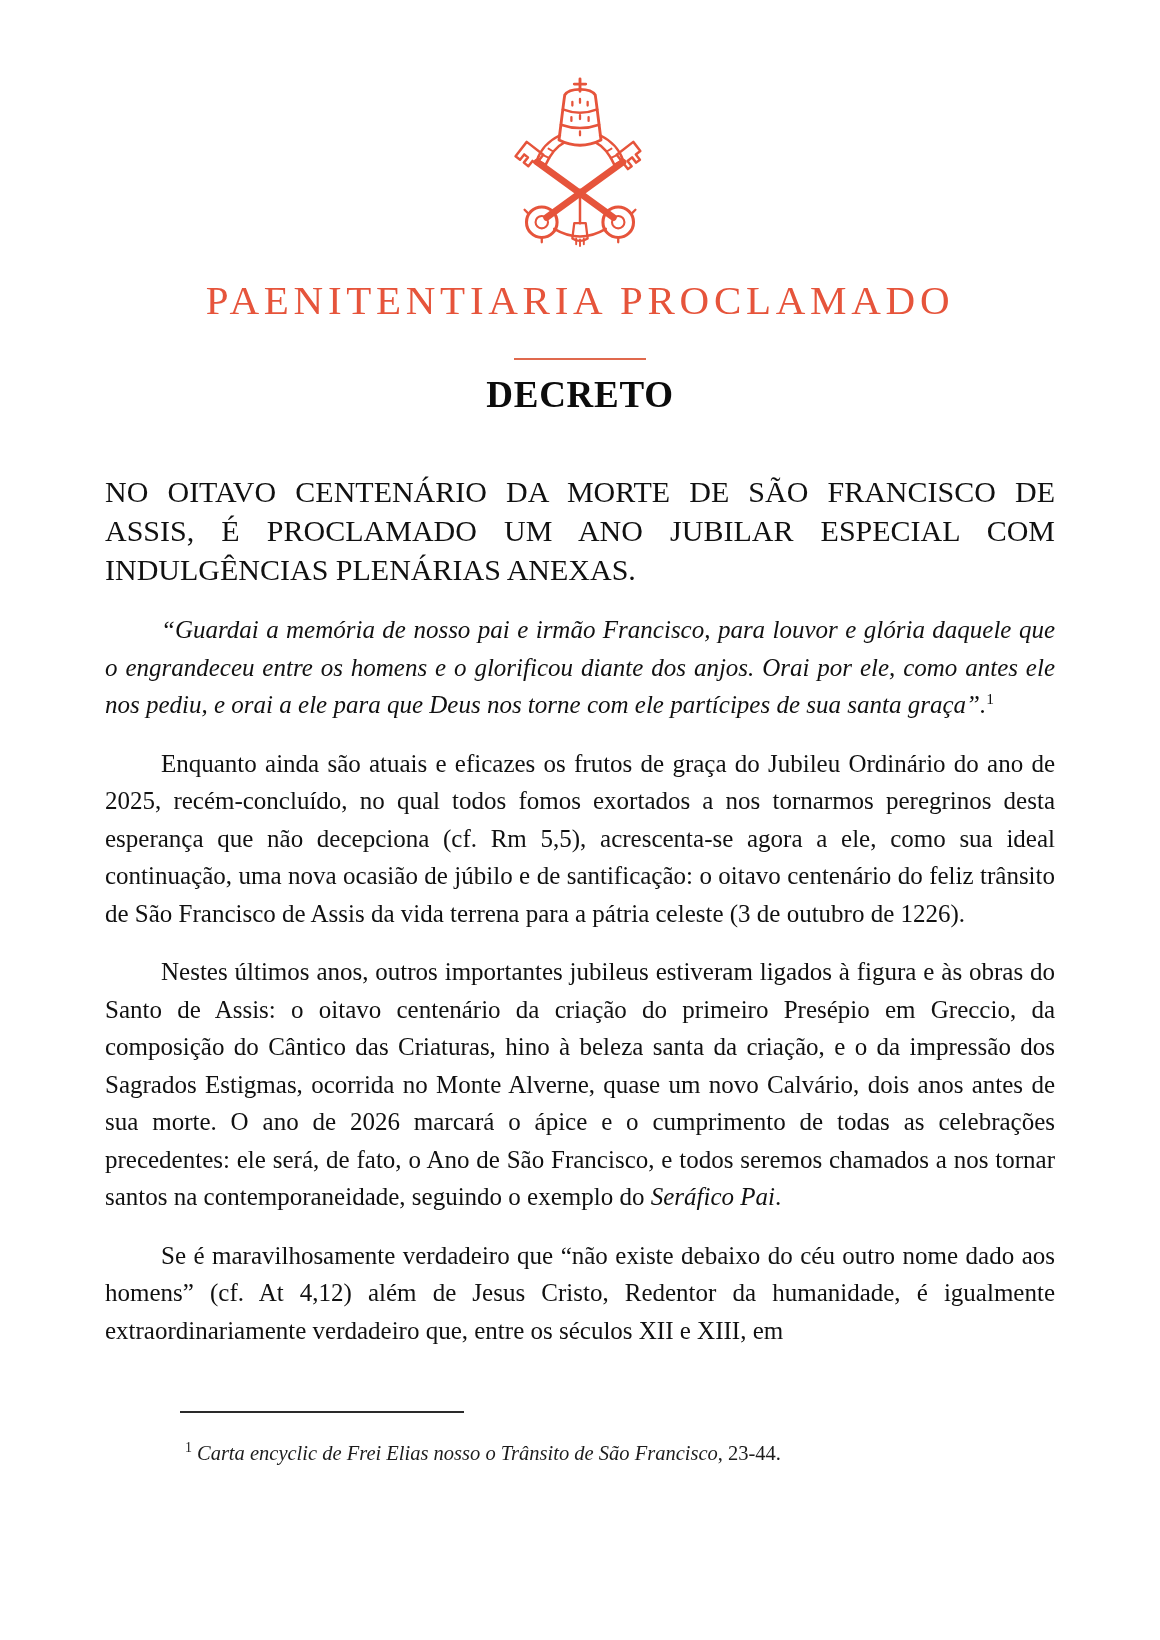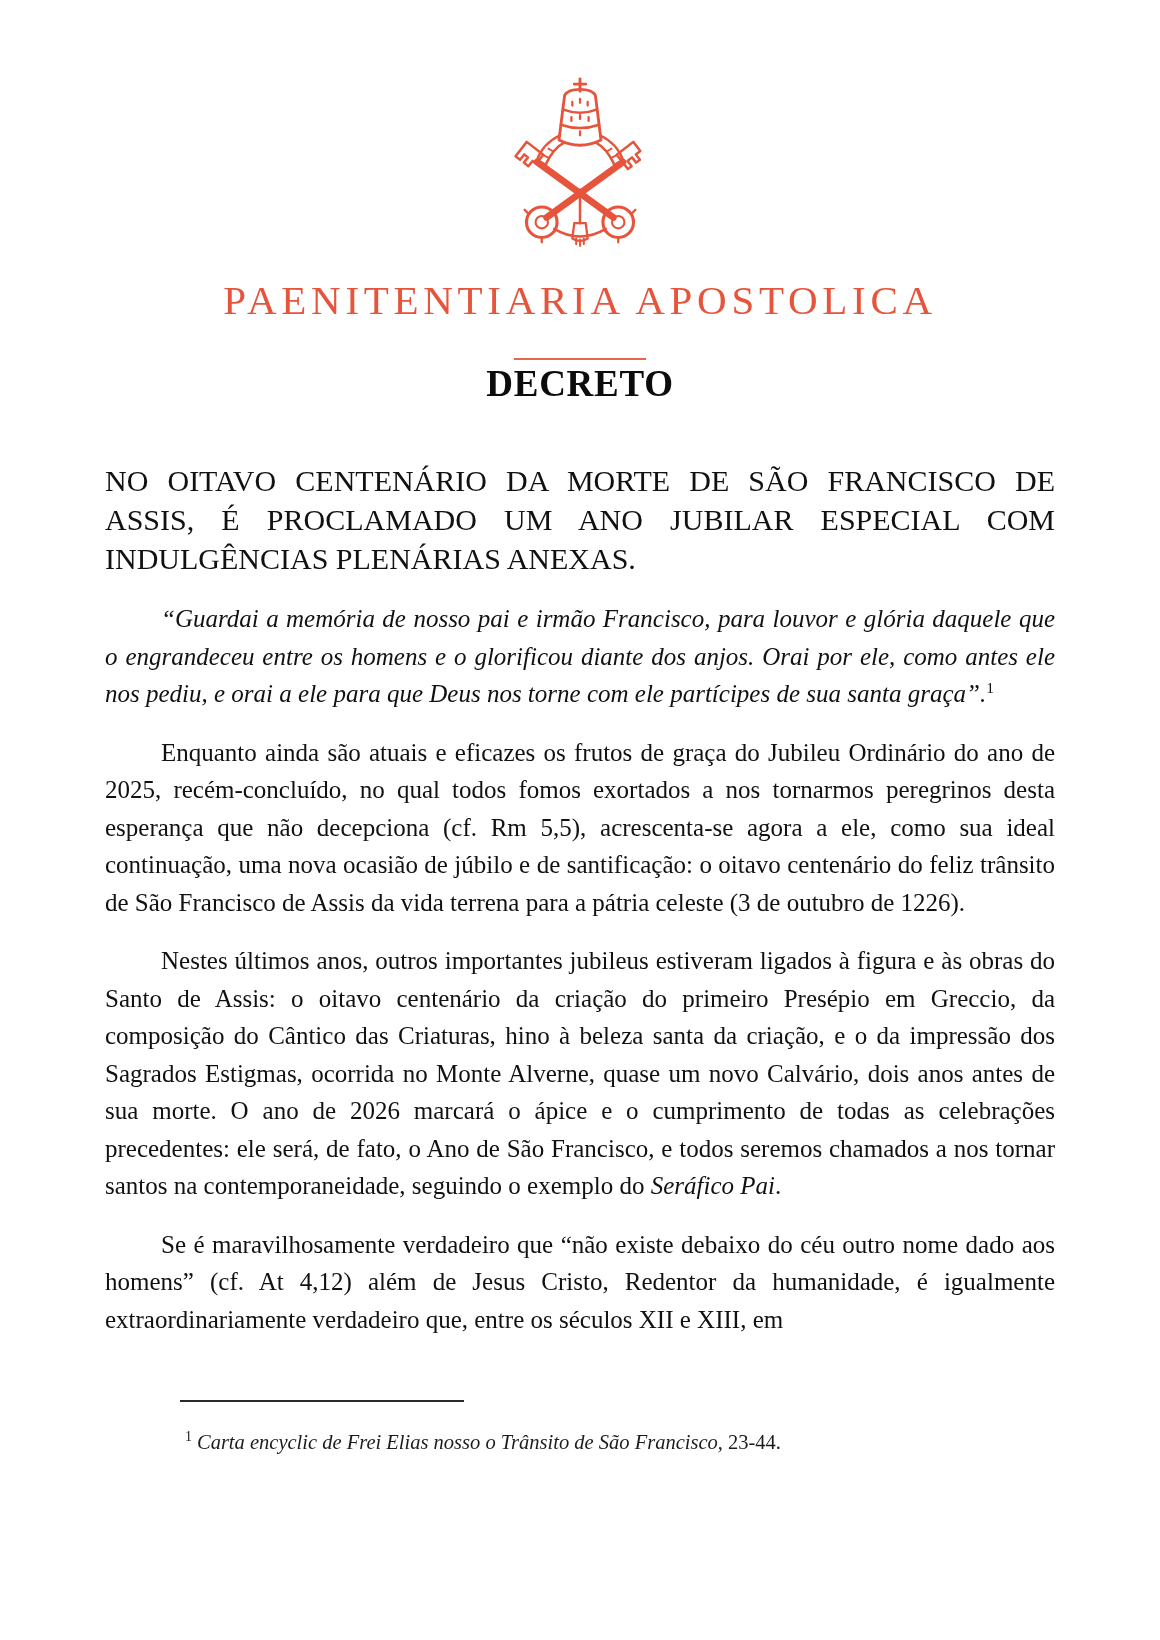--- a/index.html
+++ b/index.html
@@ -30,21 +30,21 @@
     color: #e6543b;
     font-weight: normal;
   }
   .title-divider {
     width: 132px;
     height: 0;
     border-top: 2px solid #e0694d;
     margin: 34px auto 0 auto;
   }
   .doc-type {
-    margin-top: 2px;
+    margin-top: 13px;
     font-size: 37px;
     font-weight: bold;
     letter-spacing: 0.02em;
     color: #0c0c0c;
   }
   .content {
     width: 950px;
     margin: 0 auto;
   }
   .decree-heading {
@@ -137,21 +137,21 @@
         <path d="M111,144 l-4,-4 M139,144 l4,-4 M125,169 v5" stroke-width="2.4"></path>
 
         <path d="M58,160 Q85,176 112,160" stroke-width="2.6"></path>
         <path d="M85,119 v35" stroke-width="2.6"></path>
         <path d="M79,154 h12 l2,16 q-8,5 -16,0 Z" stroke-width="2.4"></path>
         <path d="M81,170 v6 M85,171 v7 M89,170 v6" stroke-width="2"></path>
       </g>
     </svg>
   </div>
 
-  <div class="institution-title">PAENITENTIARIA APOSTOLICA</div>
+  <div class="institution-title">PAENITENTIARIA PROCLAMADO</div>
 
   <div class="title-divider"></div>
 
   <div class="doc-type">DECRETO</div>
 </div>
 
 <div class="content">
 
   <div class="decree-heading">NO OITAVO CENTENÁRIO DA MORTE DE SÃO FRANCISCO DE ASSIS, É PROCLAMADO UM ANO JUBILAR ESPECIAL COM INDULGÊNCIAS PLENÁRIAS ANEXAS.</div>
 

